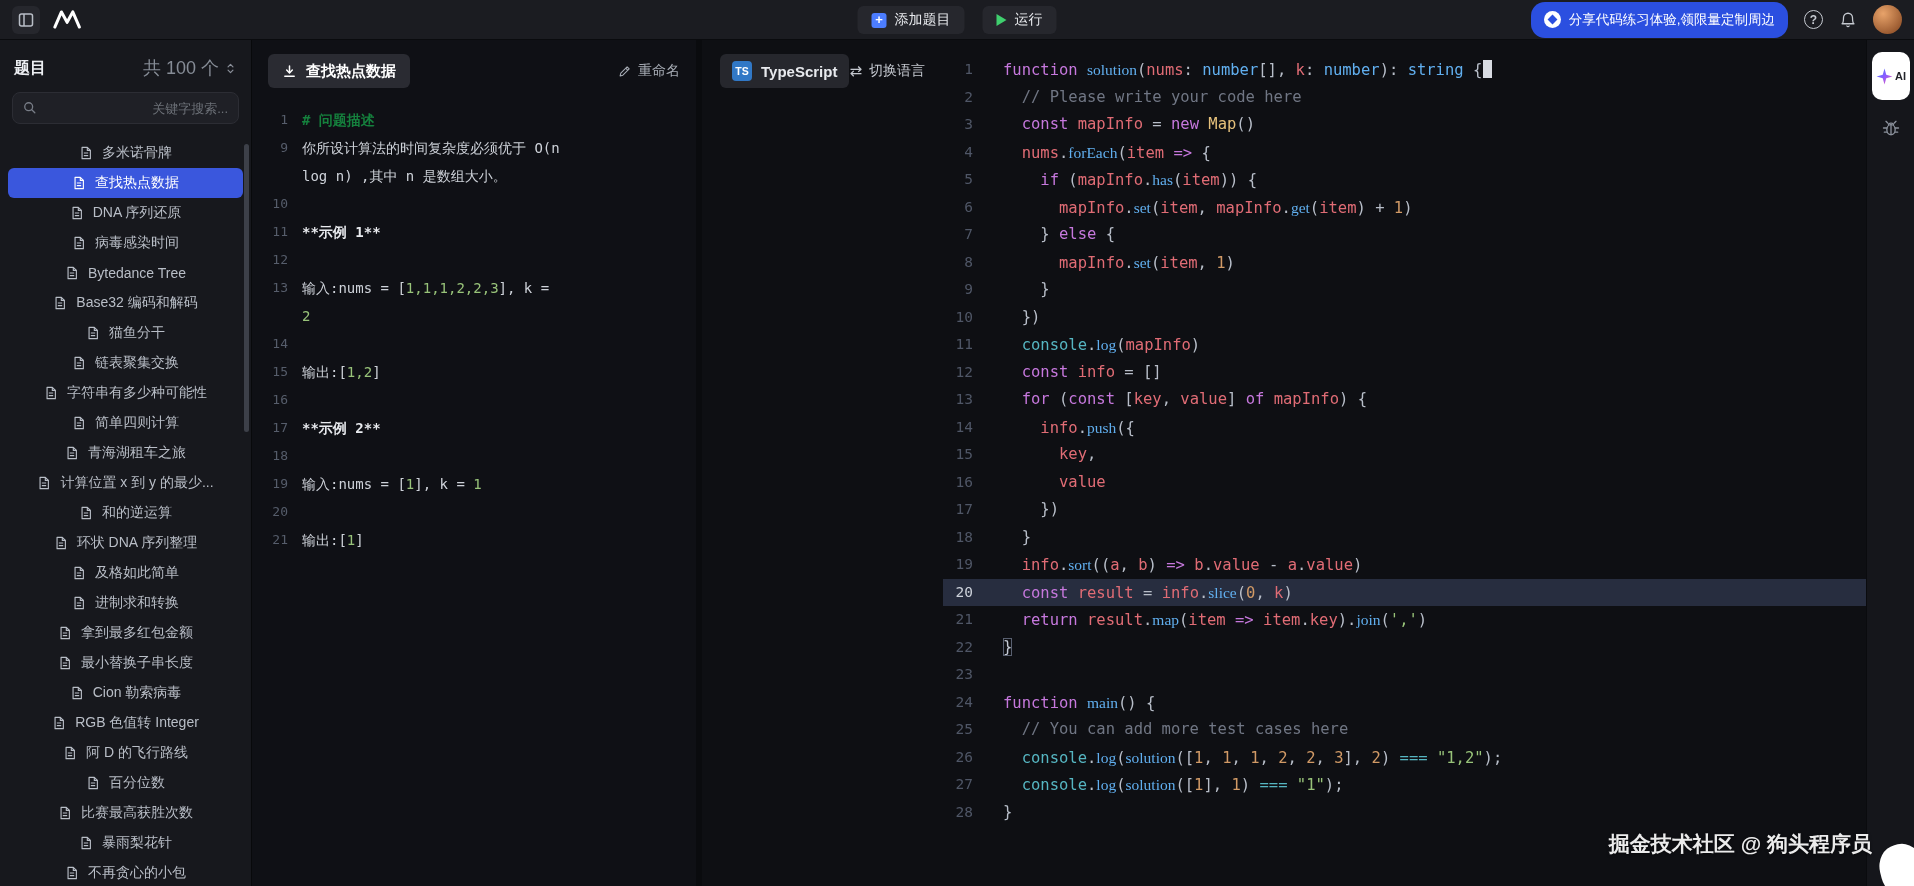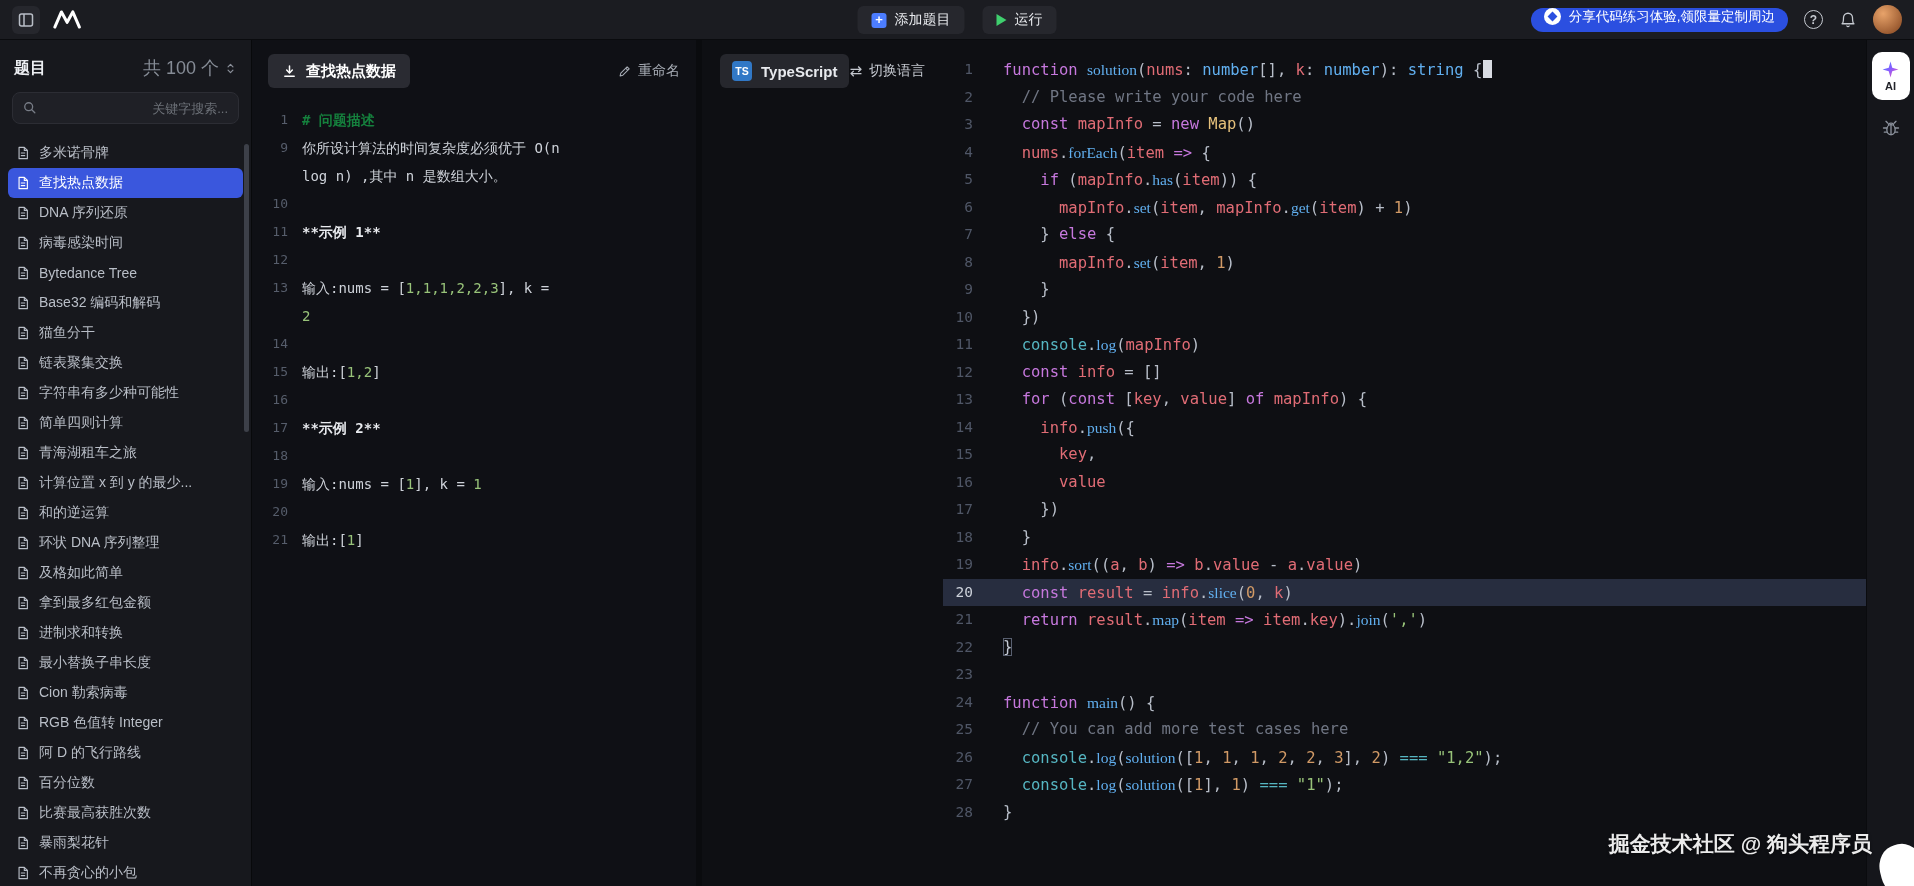--- a/index.html
+++ b/index.html
@@ -15,40 +15,40 @@
   
   .topbar { height:40px; background:#1b1c21; display:flex; align-items:center; padding:0 12px; position:relative; flex:none; border-bottom:1px solid #0a0b0e; }
   .topbar-left { display:flex; align-items:center; gap:12px; }
   .icon-btn { width:28px; height:28px; border:none; background:#26272d; border-radius:6px; display:flex; align-items:center; justify-content:center; cursor:pointer; }
   .logo { display:flex; align-items:center; }
   .topbar-center { position:absolute; left:50%; top:0; height:40px; transform:translateX(-50%); display:flex; align-items:center; gap:18px; }
   .tb-btn { display:flex; align-items:center; gap:8px; background:#26272d; border:none; border-radius:6px; height:28px; padding:0 14px; font-size:14px; color:#e8eaee; cursor:pointer; font-family:inherit; }
   .add-ic { width:15px; height:15px; background:#4c7dff; border-radius:3px; color:#fff; font-size:13px; font-weight:bold; line-height:14px; text-align:center; display:inline-block; }
   .play-ic { width:0; height:0; border-left:10px solid #3fcf6e; border-top:6px solid transparent; border-bottom:6px solid transparent; display:inline-block; }
   .topbar-right { margin-left:auto; display:flex; align-items:center; gap:16px; }
-  .share-pill { display:flex; gap:8px; background:#2b4fe0; border:none; color:#fff; height:24px; border-radius:14px; padding:0 13px; font-size:13.5px; cursor:pointer; font-family:inherit; }
+  .share-pill { display:flex; align-items:center; gap:8px; background:#2b4fe0; border:none; color:#fff; height:36px; border-radius:14px; padding:0 13px; font-size:13.5px; cursor:pointer; font-family:inherit; }
   .share-ic { width:17px; height:17px; background:#fff; border-radius:50%; display:flex; align-items:center; justify-content:center; }
   .share-ic .diamond { width:7px; height:7px; background:#2b4fe0; transform:rotate(45deg); display:block; }
   .help { width:19px; height:19px; border:1.6px solid #c6cad1; border-radius:50%; color:#c6cad1; font-size:12px; font-weight:bold; display:flex; align-items:center; justify-content:center; cursor:pointer; }
   .bell { display:flex; cursor:pointer; }
   .avatar { width:29px; height:29px; border-radius:50%; background:radial-gradient(circle at 35% 30%, #e8a36a, #9a5a30 75%); cursor:pointer; }
 
   
   .main { flex:1; display:flex; min-height:0; }
 
   
   .sidebar { width:252px; background:#17181d; border-right:1px solid #08090b; position:relative; display:flex; flex-direction:column; overflow:hidden; }
   .sidebar-header { display:flex; align-items:center; padding:16px 14px 2px 14px; }
   .sidebar-title { font-size:16px; font-weight:bold; color:#eceef2; }
   .sidebar-count { margin-left:auto; font-size:18px; color:#868c96; display:flex; align-items:center; gap:5px; }
   .search-box { margin:10px 12px 10px 12px; height:32px; background:#1f2026; border:1px solid #2c2d34; border-radius:8px; display:flex; align-items:center; gap:7px; padding:0 10px; flex:none; }
   .search-box input { flex:1; background:transparent; border:none; outline:none; color:#cfd3da; font-size:13px; font-family:inherit;text-align:right; }
   .search-box input::placeholder { color:#6c7077; }
   .s-list { flex:1; padding:4px 8px 0 8px; overflow:hidden; }
-  .s-item { display:flex; align-items:center; gap:9px; height:30px; padding:0 8px; border-radius:6px; font-size:14px; color:#b9bec7; cursor:pointer; white-space:nowrap; overflow:hidden; }
+  .s-item { display:flex; align-items:center; gap:9px; height:30px; padding:0 8px; border-radius:6px; font-size:14px; color:#b9bec7; cursor:pointer; white-space:nowrap; overflow:hidden;justify-content:center; }
   .s-item svg { flex:none; }
   .s-item.active { background:#3a57dd; color:#ffffff; }
   .scroll-thumb { position:absolute; right:2px; top:104px; width:5px; height:288px; background:#3d4049; border-radius:3px; cursor:pointer; }
 
   
   .problem-panel { width:444px; background:#0f1015; display:flex; flex-direction:column; overflow:hidden; flex:none; }
   .pp-header { height:62px; display:flex; align-items:center; padding:0 16px; flex:none; }
   .pp-title-btn { display:flex; align-items:center; gap:9px; background:#2a2b32; border:none; border-radius:6px; height:34px; padding:0 14px; font-size:15px; font-weight:bold; color:#fff; cursor:pointer; font-family:inherit; }
   .pp-rename { margin-left:auto; display:flex; align-items:center; gap:6px; color:#a7acb5; font-size:14px; cursor:pointer; background:none; border:none; font-family:inherit; }
   .pp-body { flex:1; padding-top:4px; font-family:"DejaVu Sans Mono","Liberation Mono",monospace; font-size:14px; overflow:hidden; }
@@ -66,21 +66,21 @@
   .swap-glyph { font-size:15px; color:#c4c8cf; }
   .ed-body { flex:1; padding-top:16px; font-family:"DejaVu Sans Mono","Liberation Mono",monospace; font-size:15.5px; overflow:hidden; }
   .code-line { display:flex; height:27.5px; line-height:27.5px; white-space:pre; }
   .code-line .ln { width:60px; flex:none; text-align:right; padding-right:30px; color:#4f5666; font-size:14.5px; }
   .code-line.hl { background:#272d3f; }
   .code-line.hl .ln { color:#ccd1da; }
   .cursor { display:inline-block; width:9px; height:18px; background:#d8dbe2; vertical-align:-3px; margin-left:1px; }
 
   
   .rail { width:48px; background:#15161b; border-left:1px solid #0a0b0e; display:flex; flex-direction:column; align-items:center; padding-top:12px; gap:18px; flex:none; }
-  .ai-btn { width:38px; height:48px; border-radius:10px; background:#ffffff; border:none; display:flex; flex-direction:column; align-items:center; justify-content:center; gap:1px; cursor:pointer; }
+  .ai-btn { width:38px; height:48px; border-radius:10px; background:#ffffff; border:none; display:flex; flex-direction:row; align-items:center; justify-content:center; gap:1px; cursor:pointer; }
   .ai-label { font-size:11px; font-weight:bold; color:#23242a; font-family:inherit; }
   .bug-btn { background:none; border:none; cursor:pointer; display:flex; }
 
   
   .tk-kw  { color:#c678dd; }
   .tk-fn  { color:#61afef;font-family:Liberation Serif, serif; }
   .tk-v   { color:#e06c75; }
   .tk-ty  { color:#61afef; }
   .tk-cls { color:#e5c07b; }
   .tk-bi  { color:#56b6c2;text-align:center; }
@@ -287,29 +287,29 @@
               <path d="M5.5 8h5M5.5 11h5"></path>
             </svg>
     <span class="s-label">及格如此简单</span>
   </div>
           <div class="s-item">
     <svg viewBox="0 0 16 16" width="14" height="14" fill="none" stroke="currentColor" stroke-width="1.3" stroke-linejoin="round">
               <path d="M3.5 1.5h6L13 5v9.5H3.5z"></path>
               <path d="M9.5 1.5V5H13"></path>
               <path d="M5.5 8h5M5.5 11h5"></path>
             </svg>
+    <span class="s-label">进制求和转换</span>
+  </div>
+          <div class="s-item">
+    <svg viewBox="0 0 16 16" width="14" height="14" fill="none" stroke="currentColor" stroke-width="1.3" stroke-linejoin="round">
+              <path d="M3.5 1.5h6L13 5v9.5H3.5z"></path>
+              <path d="M9.5 1.5V5H13"></path>
+              <path d="M5.5 8h5M5.5 11h5"></path>
+            </svg>
     <span class="s-label">拿到最多红包金额</span>
-  </div>
-          <div class="s-item">
-    <svg viewBox="0 0 16 16" width="14" height="14" fill="none" stroke="currentColor" stroke-width="1.3" stroke-linejoin="round">
-              <path d="M3.5 1.5h6L13 5v9.5H3.5z"></path>
-              <path d="M9.5 1.5V5H13"></path>
-              <path d="M5.5 8h5M5.5 11h5"></path>
-            </svg>
-    <span class="s-label">进制求和转换</span>
   </div>
           <div class="s-item">
     <svg viewBox="0 0 16 16" width="14" height="14" fill="none" stroke="currentColor" stroke-width="1.3" stroke-linejoin="round">
               <path d="M3.5 1.5h6L13 5v9.5H3.5z"></path>
               <path d="M9.5 1.5V5H13"></path>
               <path d="M5.5 8h5M5.5 11h5"></path>
             </svg>
     <span class="s-label">最小替换子串长度</span>
   </div>
           <div class="s-item">

